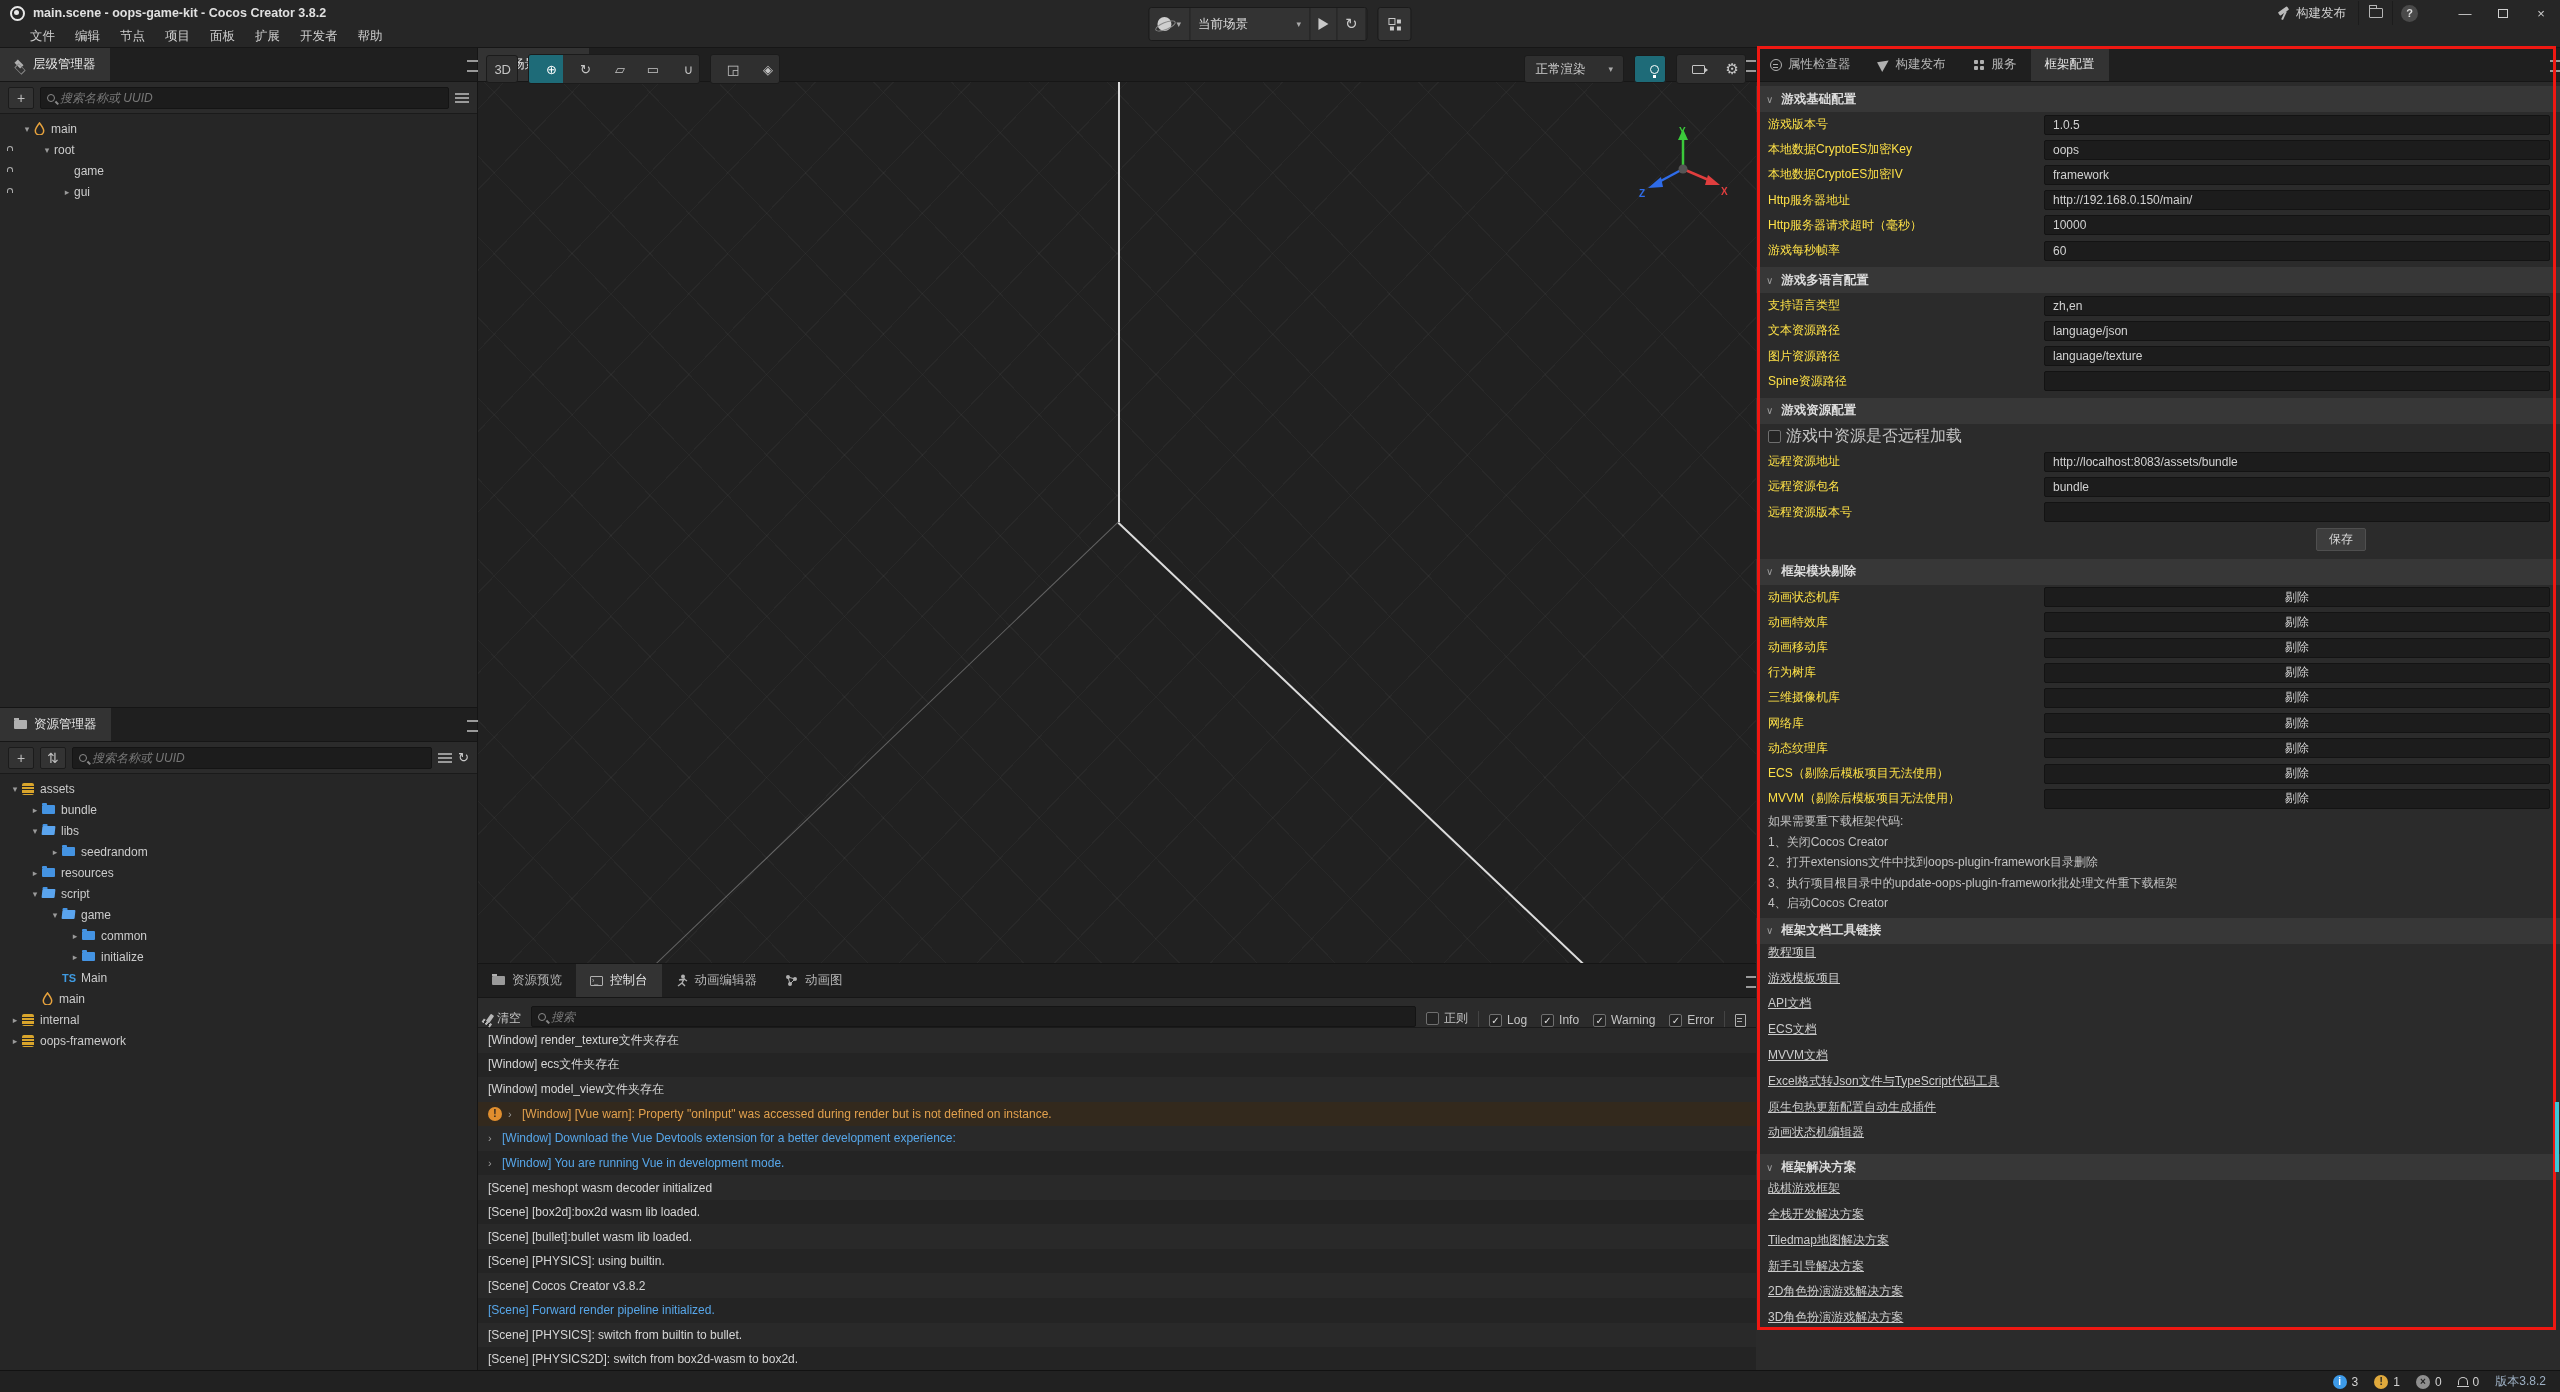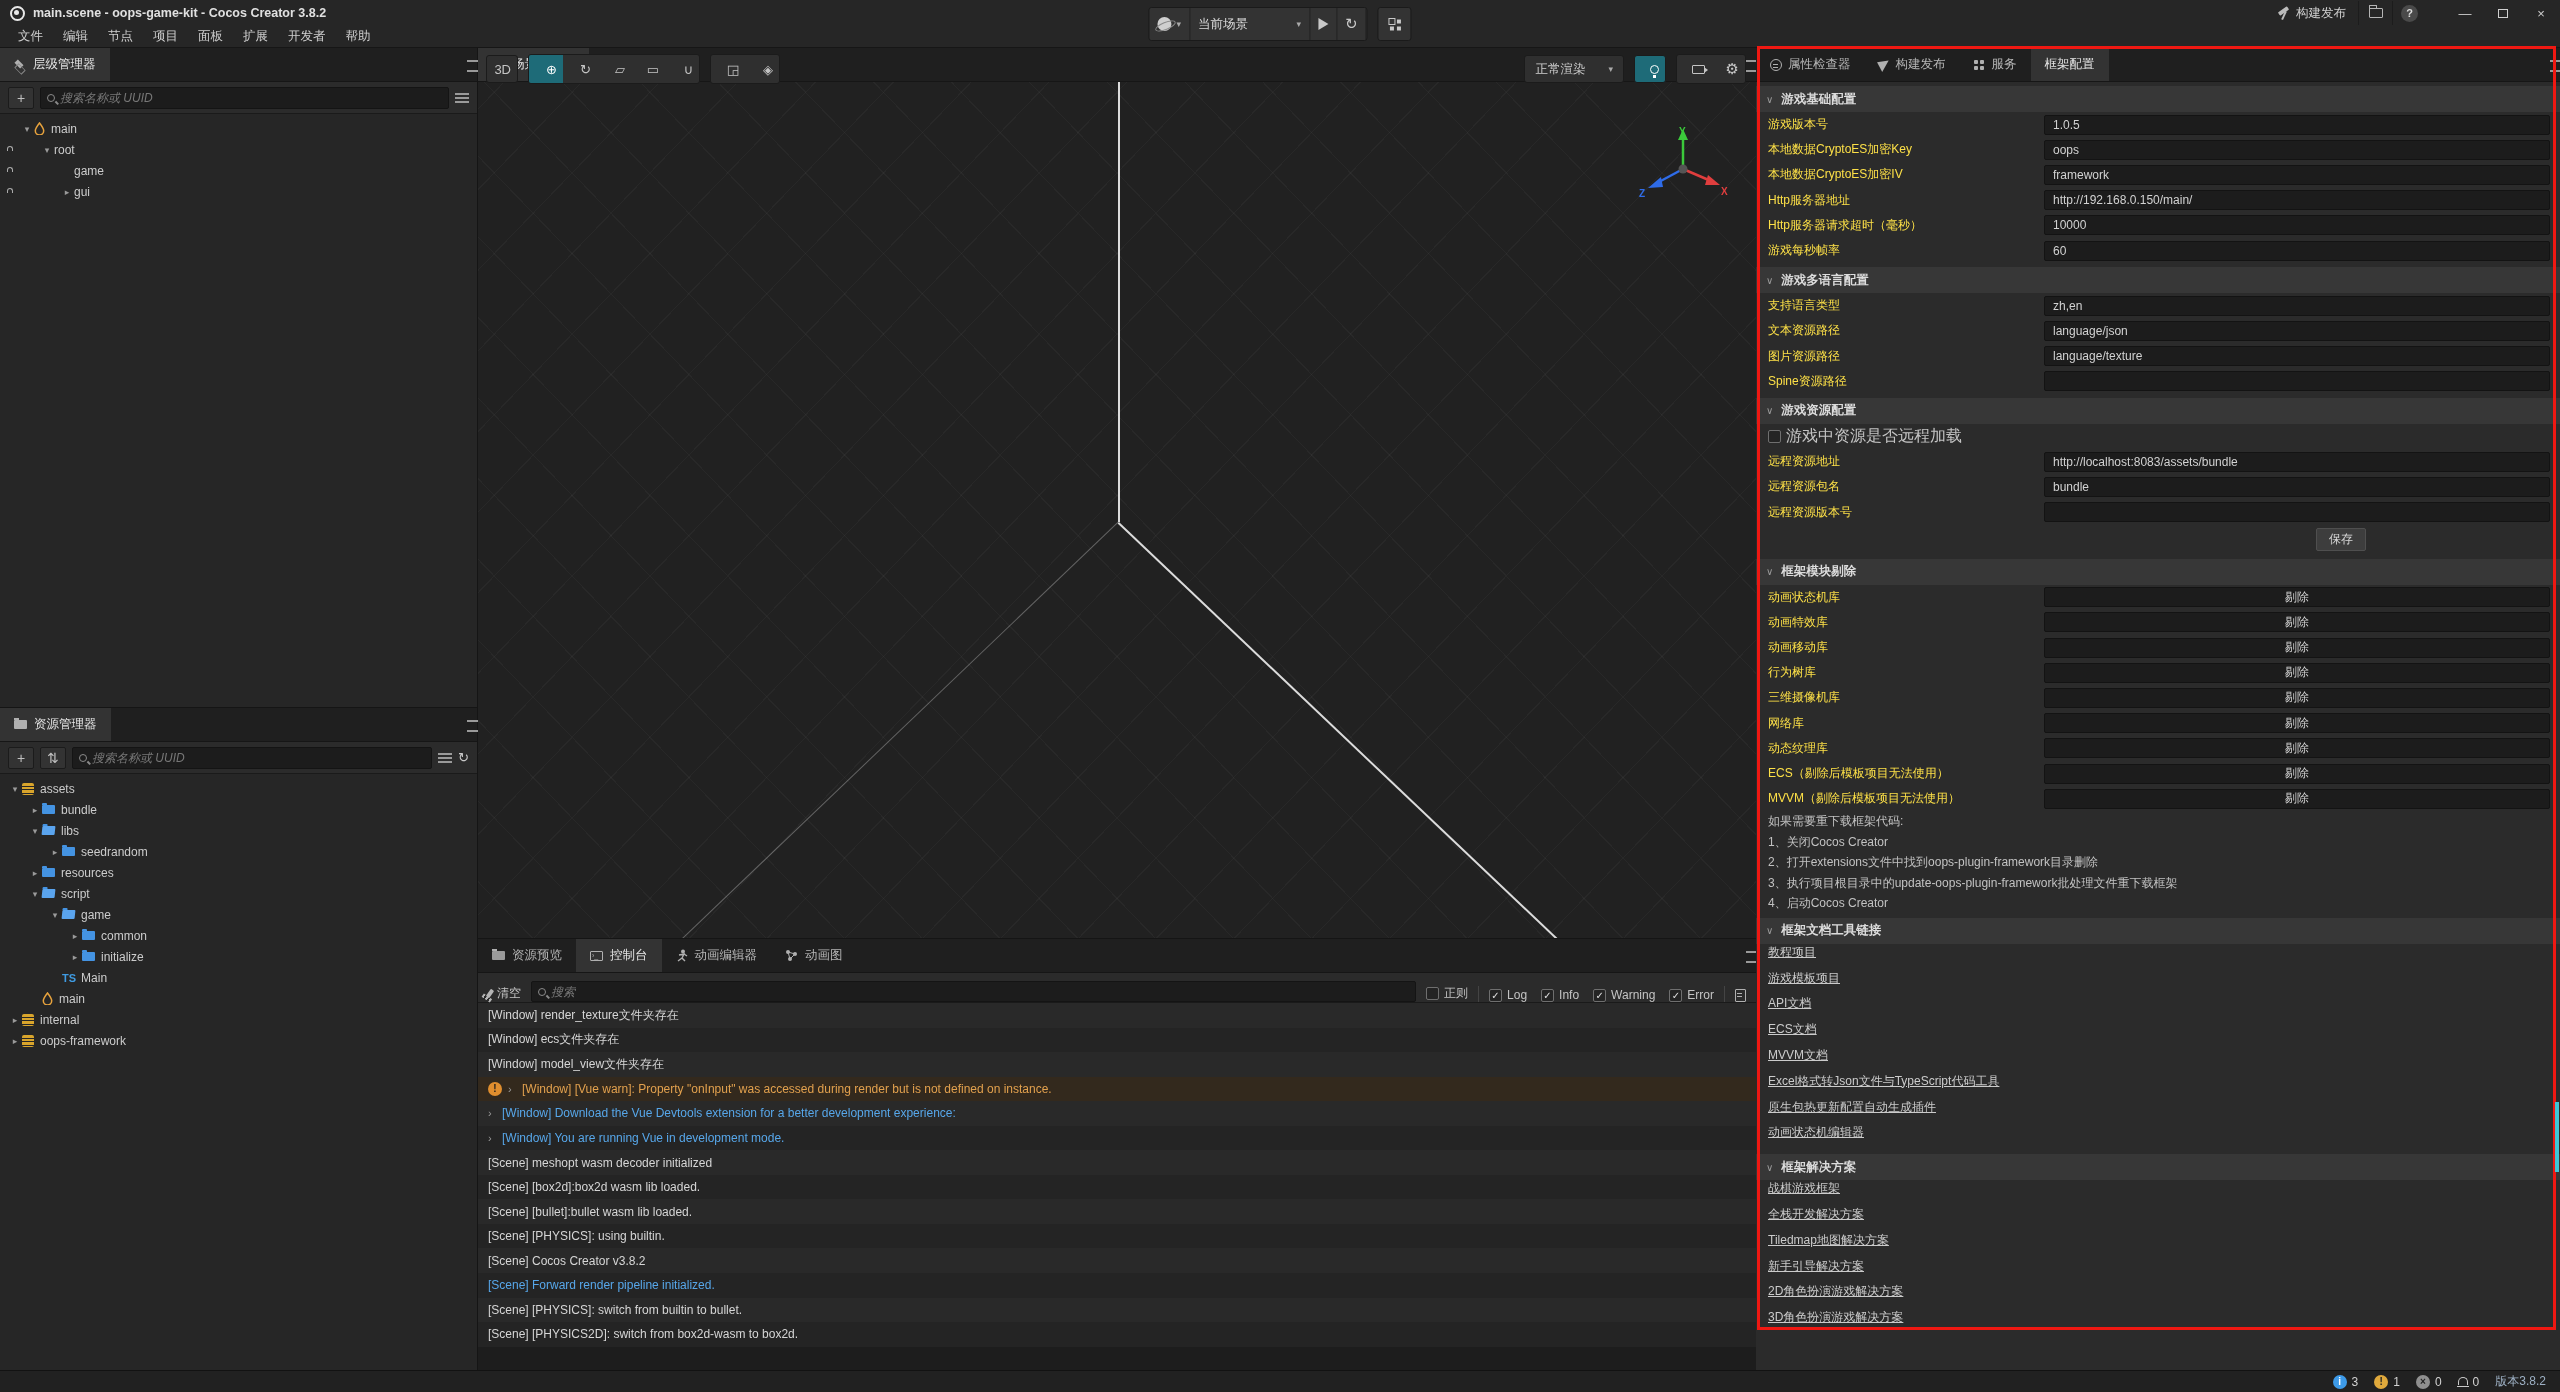--- a/index.html
+++ b/index.html
@@ -18,21 +18,21 @@
   .icon-hammer::before { content:""; position:absolute; left:1px; top:2px; width:11px; height:4px; background:#bbb; border-radius:1px; transform:rotate(-35deg); }
   .icon-hammer::after { content:""; position:absolute; left:6px; top:4px; width:2px; height:9px; background:#bbb; transform:rotate(25deg); }
   .tb-btn { width:34px; height:24px; display:flex; align-items:center; justify-content:center; color:#bdbdbd; border-left:1px solid #1c1c1c; }
   .icon-folder-o { width:14px; height:10px; border:1.5px solid #b5b5b5; border-radius:1px; position:relative; }
   .icon-folder-o::before { content:""; position:absolute; left:-1px; top:-4px; width:6px; height:3px; border:1.5px solid #b5b5b5; border-bottom:none; border-radius:1px 1px 0 0; }
   .icon-help { width:17px; height:17px; border-radius:50%; background:#4a4a4a; color:#dedede; font-size:11px; font-weight:bold; display:flex; align-items:center; justify-content:center; }
   .winctl { display:flex; margin-left:20px; }
   .winctl > div { width:38px; height:26px; display:flex; align-items:center; justify-content:center; color:#cfcfcf; font-size:13px; }
   .icon-maxbox { width:10px; height:9px; border:1.5px solid #cfcfcf; }
   .menubar { position:absolute; left:0; top:26px; width:2560px; height:22px; background:#262626;
-    border-bottom:1px solid #161616; display:flex; align-items:center; padding-left:8px; z-index:19; }
+    border-bottom:1px solid #161616; display:flex; align-items:center; padding-left:20px; z-index:19; }
   .menu-item { padding:0 10px; font-size:12.5px; color:#cfcfcf; }
   .center-toolbar { position:absolute; left:50%; transform:translateX(-50%); top:7px; height:34px;
     display:flex; align-items:center; z-index:30; }
   .ct-group { display:flex; align-items:center; background:#333; border:1px solid #1a1a1a; border-radius:3px; height:34px; overflow:hidden; }
   .ct-cell { display:flex; align-items:center; justify-content:center; height:100%; padding:0 8px; border-right:1px solid #222; }
   .icon-planet { width:14px; height:14px; border-radius:50%; background:#cfcfcf; position:relative; }
   .icon-planet::after { content:""; position:absolute; left:-3px; top:5px; width:20px; height:6px; border:1.5px solid #8c8c8c; border-radius:50%; transform:rotate(-22deg); }
   .chev { font-size:9px; color:#aaa; margin-left:5px; }
   .scene-select { min-width:120px; font-size:12.5px; color:#ddd; justify-content:space-between; }
   .icon-play { width:0; height:0; border-left:10px solid #c8c8c8; border-top:6px solid transparent; border-bottom:6px solid transparent; }
@@ -94,21 +94,21 @@
   .st-group .st-btn { border:none; border-radius:0; background:transparent; width:34px; }
   .st-btn.active { background:#1e6b78; color:#fff; }
   .scene-toolbar-right { position:absolute; right:10px; top:6px; display:flex; align-items:center; gap:10px; z-index:5; }
   .render-select { height:28px; background:#2f2f2f; border:1px solid #1b1b1b; border-radius:3px; display:flex; align-items:center; gap:18px; padding:0 10px; font-size:12.5px; color:#d0d0d0; }
   .icon-bulb { width:9px; height:9px; border:1.5px solid #fff; border-radius:50%; position:relative; }
   .icon-bulb::after { content:""; position:absolute; left:2px; top:9px; width:3px; height:3px; background:#fff; }
   .icon-cam { width:13px; height:9px; border:1.5px solid #c4c4c4; border-radius:1px; position:relative; }
   .icon-cam::after { content:""; position:absolute; right:-4px; top:1px; border-left:4px solid #c4c4c4; border-top:3px solid transparent; border-bottom:3px solid transparent; }
 
   
-  .console { position:absolute; left:478px; top:938px; width:1278px; height:407px; background:#262626; border-top:1px solid #151515; }
+  .console { position:absolute; left:478px; top:963px; width:1278px; height:407px; background:#262626; border-top:1px solid #151515; }
   .con-toolbar { height:30px; display:flex; align-items:flex-end; gap:10px; padding:0 10px; background:#2b2b2b; border-bottom:1px solid #1a1a1a; font-size:12px; }
   .clear-btn { display:flex; align-items:center; gap:5px; color:#c4c4c4; }
   .icon-broom { width:4px; height:9px; background:#b5b5b5; transform:rotate(35deg); position:relative; border-radius:1px; }
   .icon-broom::after { content:""; position:absolute; left:-3px; top:8px; width:10px; height:4px;
      background:linear-gradient(90deg,#b5b5b5 0 2px,transparent 2px 4px,#b5b5b5 4px 6px,transparent 6px 8px,#b5b5b5 8px 10px); }
   .con-search { width:260px; height:21px; }
   .cb { width:13px; height:13px; background:#242424; border:1px solid #6f6f6f; border-radius:2px;
     display:flex; align-items:center; justify-content:center; font-size:10px; color:#e0e0e0; flex:none; }
   .cb-item { display:flex; align-items:center; gap:5px; color:#c4c4c4; }
   .vdiv { width:1px; height:16px; background:#444; }

